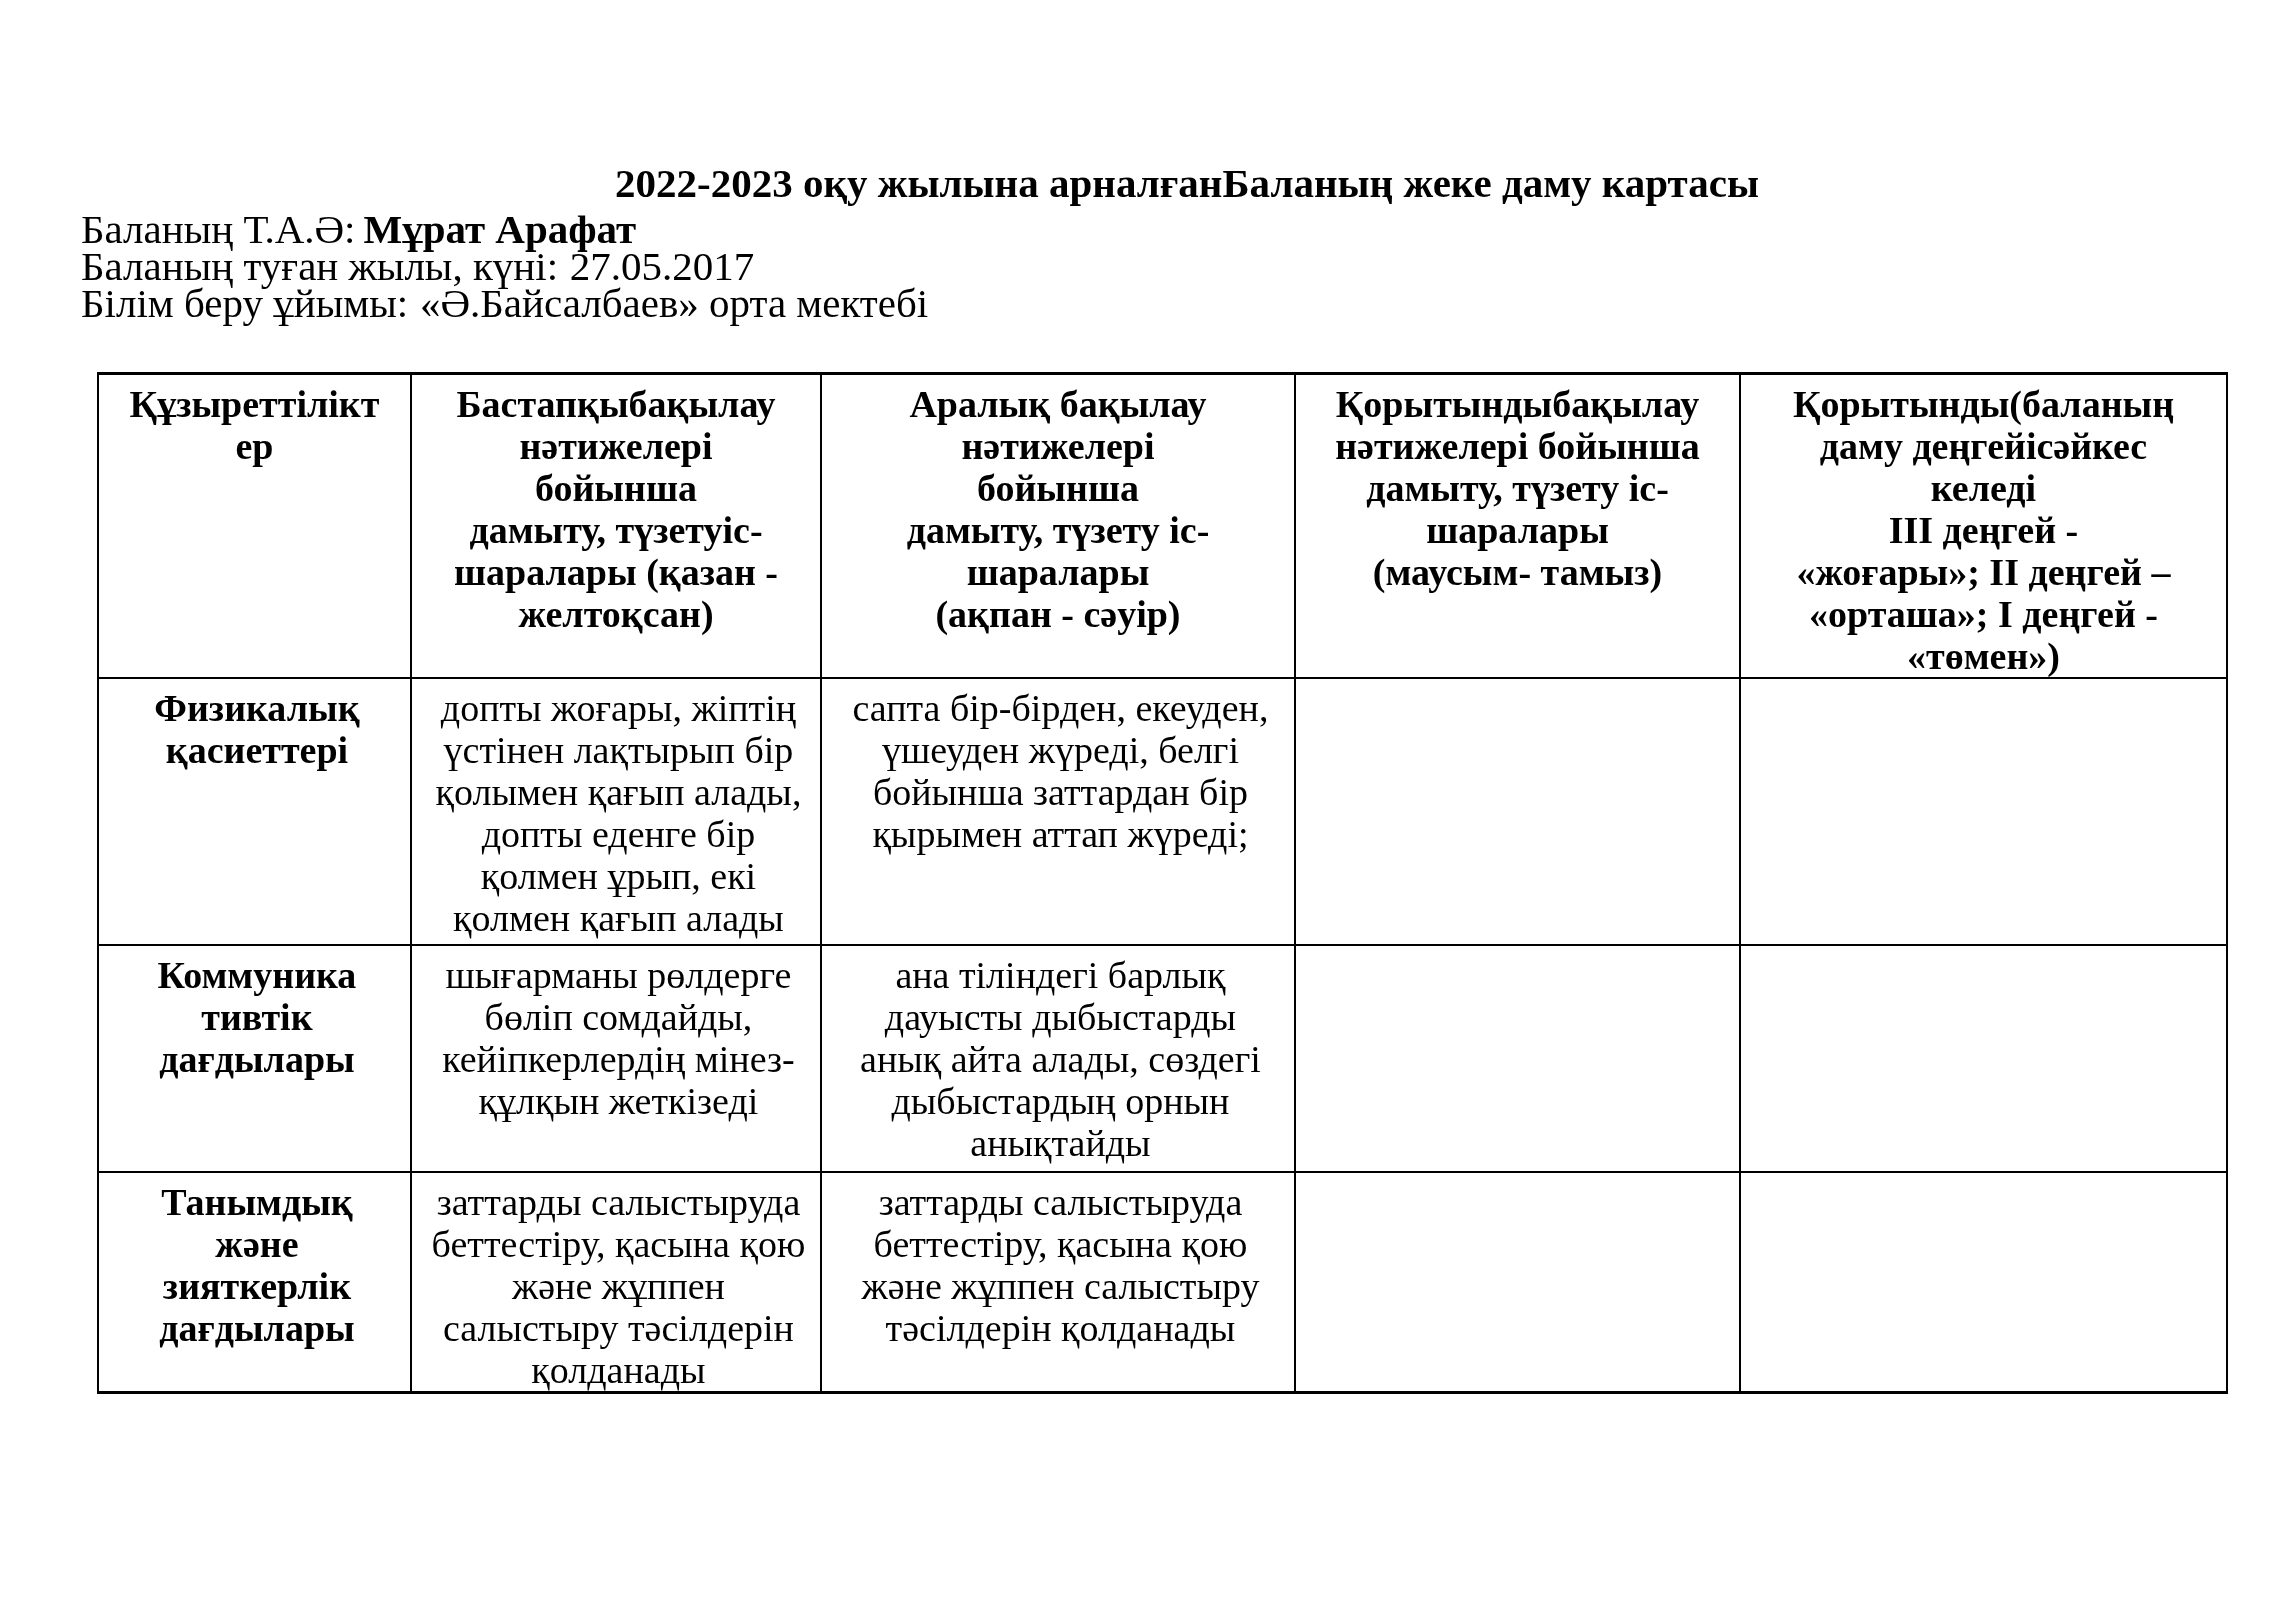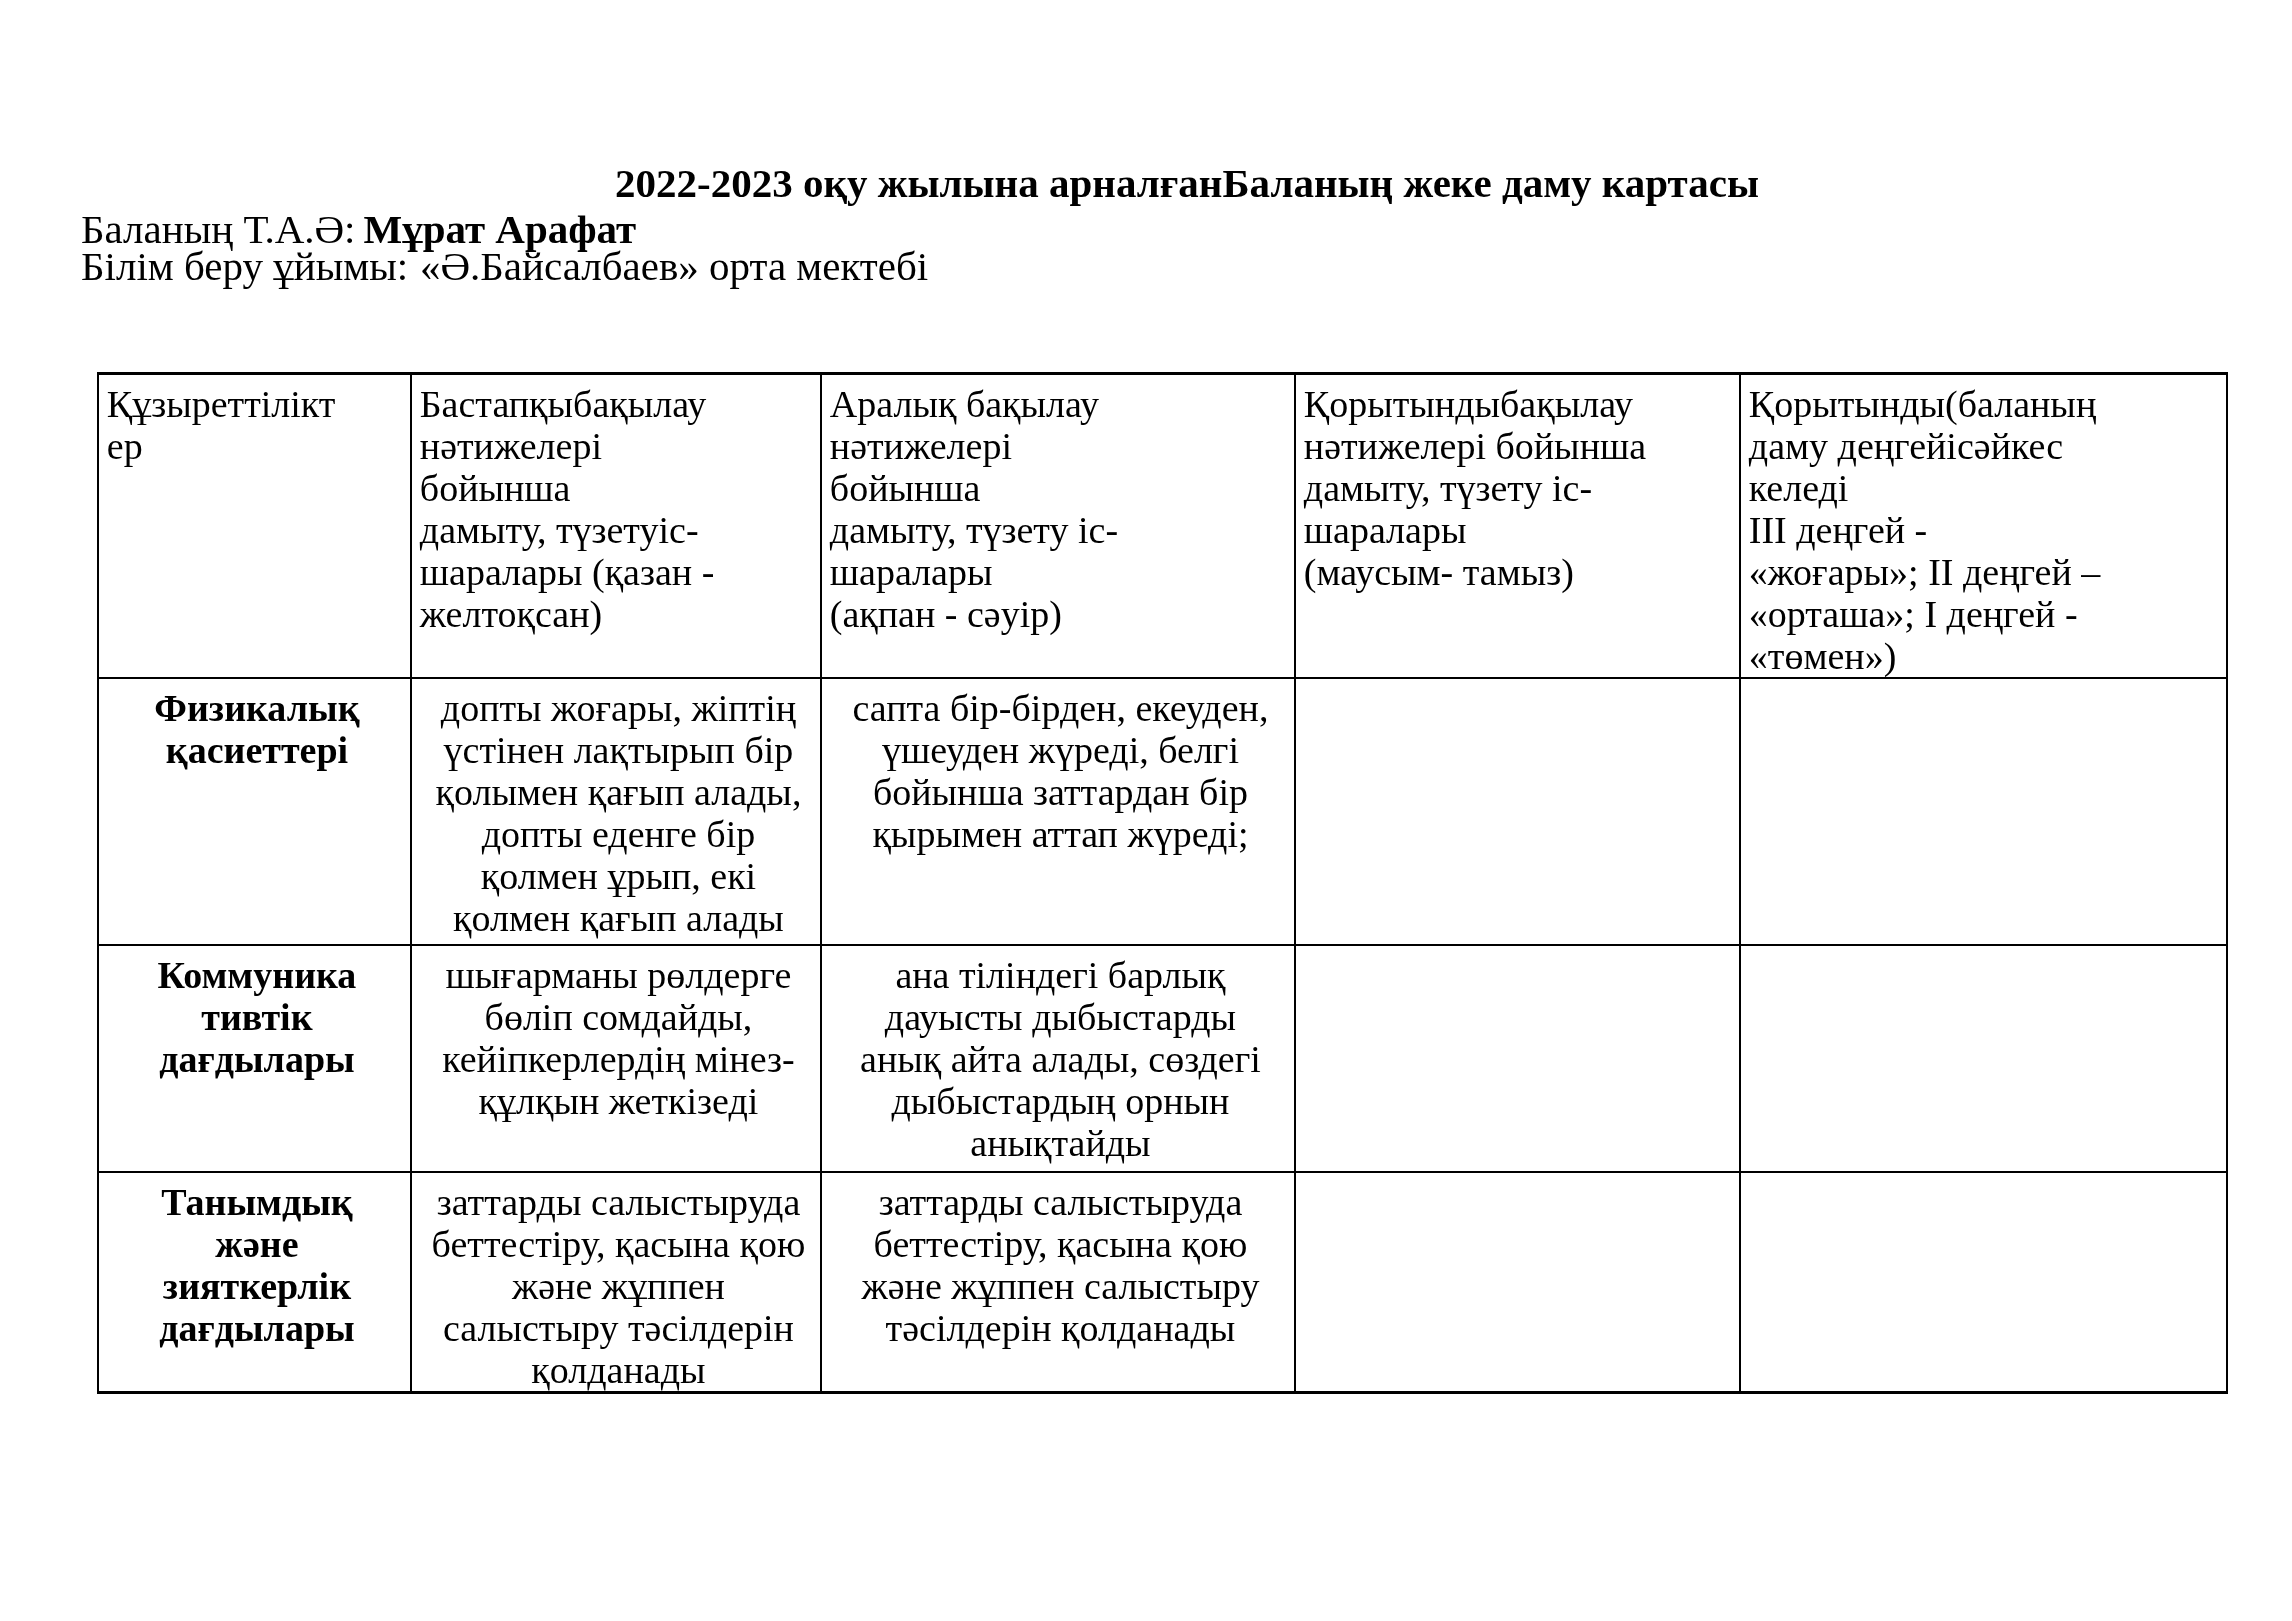--- a/index.html
+++ b/index.html
@@ -45,22 +45,22 @@
   }
   table.dev-table td, table.dev-table th {
     border: 2px solid #000000;
     vertical-align: top;
     font-size: 38px;
     line-height: 42px;
     white-space: pre-line;
     overflow: hidden;
   }
   table.dev-table th {
-    font-weight: normal;
-    text-align: left;
+    font-weight: bold;
+    text-align: center;
     padding: 7.8px 7.8px 0 7.8px;
   }
   table.dev-table td {
     text-align: center;
     padding: 7.8px 7.8px 0 12.7px;
     font-weight: normal;
   }
   table.dev-table td.competency {
     font-weight: bold;
   }
@@ -72,20 +72,23 @@
 </head>
 <body>
 
 <div class="page">
 
   <div class="doc-title">2022-2023 оқу жылына арналғанБаланың жеке даму картасы</div>
 
   <div class="info-block">
     <div class="info-line">
       <span>Баланың Т.А.Ә:</span><span class="info-value bold">Мұрат Арафат</span>
+    </div>
+    <div class="info-line">
+      <span>Баланың туған жылы, күні:</span><span class="info-value">27.05.2017</span>
     </div>
     <div class="info-line">
       <span>Білім беру ұйымы:</span><span class="info-value">«Ә.Байсалбаев» орта мектебі</span>
     </div>
   </div>
 
   <table class="dev-table">
     <colgroup>
       <col style="width:313px">
       <col style="width:410px">

